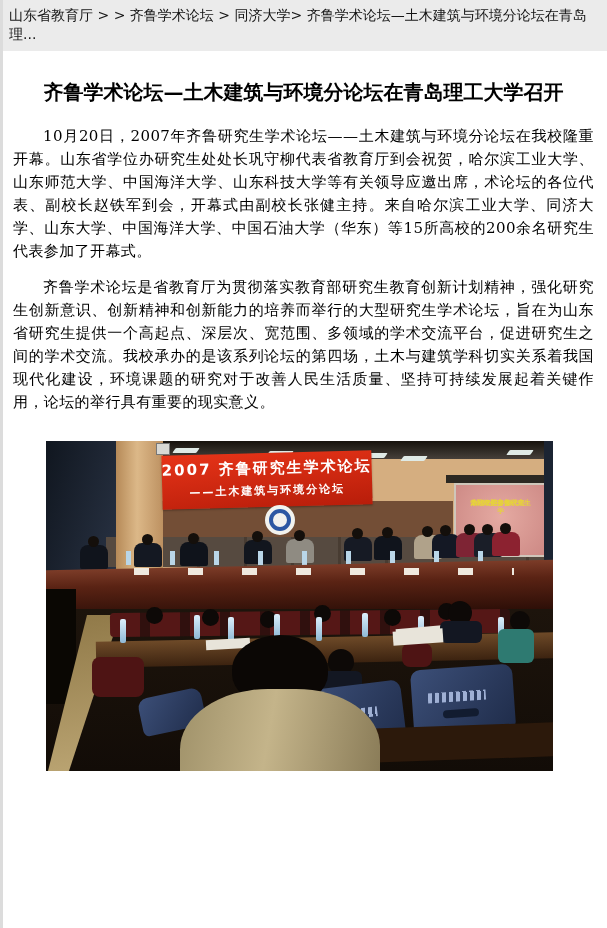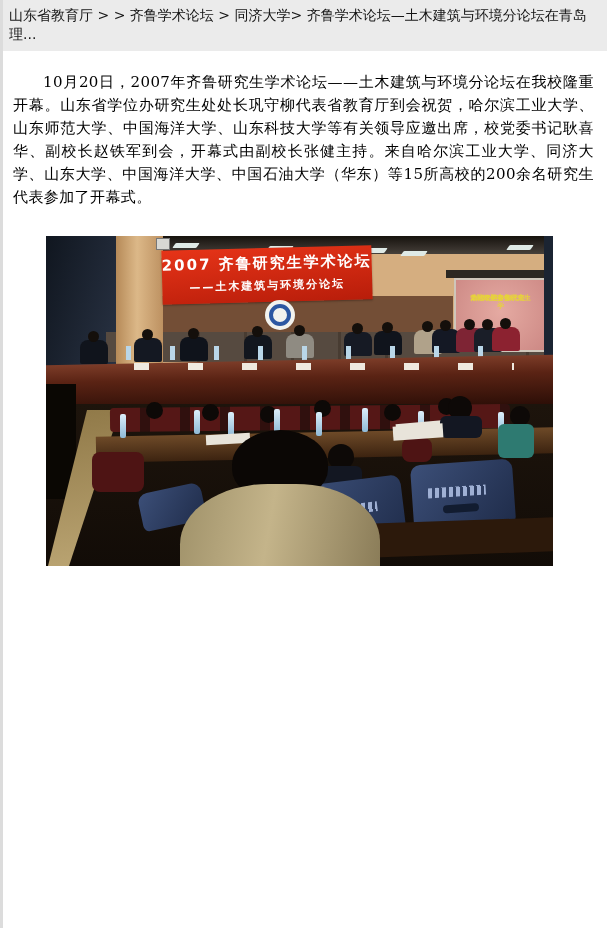--- a/index.html
+++ b/index.html
@@ -76,22 +76,24 @@
 </head>
 <body>
 
 <div class="page">
   <div class="left-edge"></div>
 
   <div class="breadcrumb">
     <a>山东省教育厅</a><span> &gt; &gt; </span><a>齐鲁学术论坛</a><span> &gt; </span><a>同济大学</a><span>&gt; </span><span>齐鲁学术论坛—土木建筑与环境分论坛在青岛理...</span>
   </div>
 
+  <h1 class="title">齐鲁学术论坛—土木建筑与环境分论坛在青岛理工大学召开</h1>
 
-  <p class="para first">10月20日，2007年齐鲁研究生学术论坛——土木建筑与环境分论坛在我校隆重开幕。山东省学位办研究生处处长巩守柳代表省教育厅到会祝贺，哈尔滨工业大学、山东师范大学、中国海洋大学、山东科技大学等有关领导应邀出席，校党委书记耿喜华、副校长赵铁军到会，开幕式由副校长张健主持。来自哈尔滨工业大学、同济大学、山东大学、中国海洋大学、中国石油大学（华东）等15所高校的200余名研究生代表参加了开幕式。</p>
+  <p class="para first">10月20日，2007年齐鲁研究生学术论坛——土木建筑与环境分论坛在我校隆重开幕。山东省学位办研究生处处长巩守柳代表省教育厅到会祝贺，哈尔滨工业大学、山东师范大学、中国海洋大学、山东科技大学等有关领导应邀出席，术论坛的各位代表、副校长赵铁军到会，开幕式由副校长张健主持。来自哈尔滨工业大学、同济大学、山东大学、中国海洋大学、中国石油大学（华东）等15所高校的200余名研究生代表参加了开幕式。</p>
+  <p class="para">齐鲁学术论坛是省教育厅为贯彻落实教育部研究生教育创新计划精神，强化研究生创新意识、创新精神和创新能力的培养而举行的大型研究生学术论坛，旨在为山东省研究生提供一个高起点、深层次、宽范围、多领域的学术交流平台，促进研究生之间的学术交流。我校承办的是该系列论坛的第四场，土木与建筑学科切实关系着我国现代化建设，环境课题的研究对于改善人民生活质量、坚持可持续发展起着关键作用，论坛的举行具有重要的现实意义。</p>
 
   <div class="photo">
     <div class="ceiling"></div>
     <i class="lt" style="left:128px;top:7px"></i>
     <i class="lt" style="left:222px;top:10px"></i>
     <i class="lt" style="left:316px;top:12px"></i>
     <i class="lt" style="left:356px;top:15px"></i>
     <i class="lt" style="left:462px;top:9px"></i>
     <div class="left-wall"></div>
     <div class="pillar"></div>

